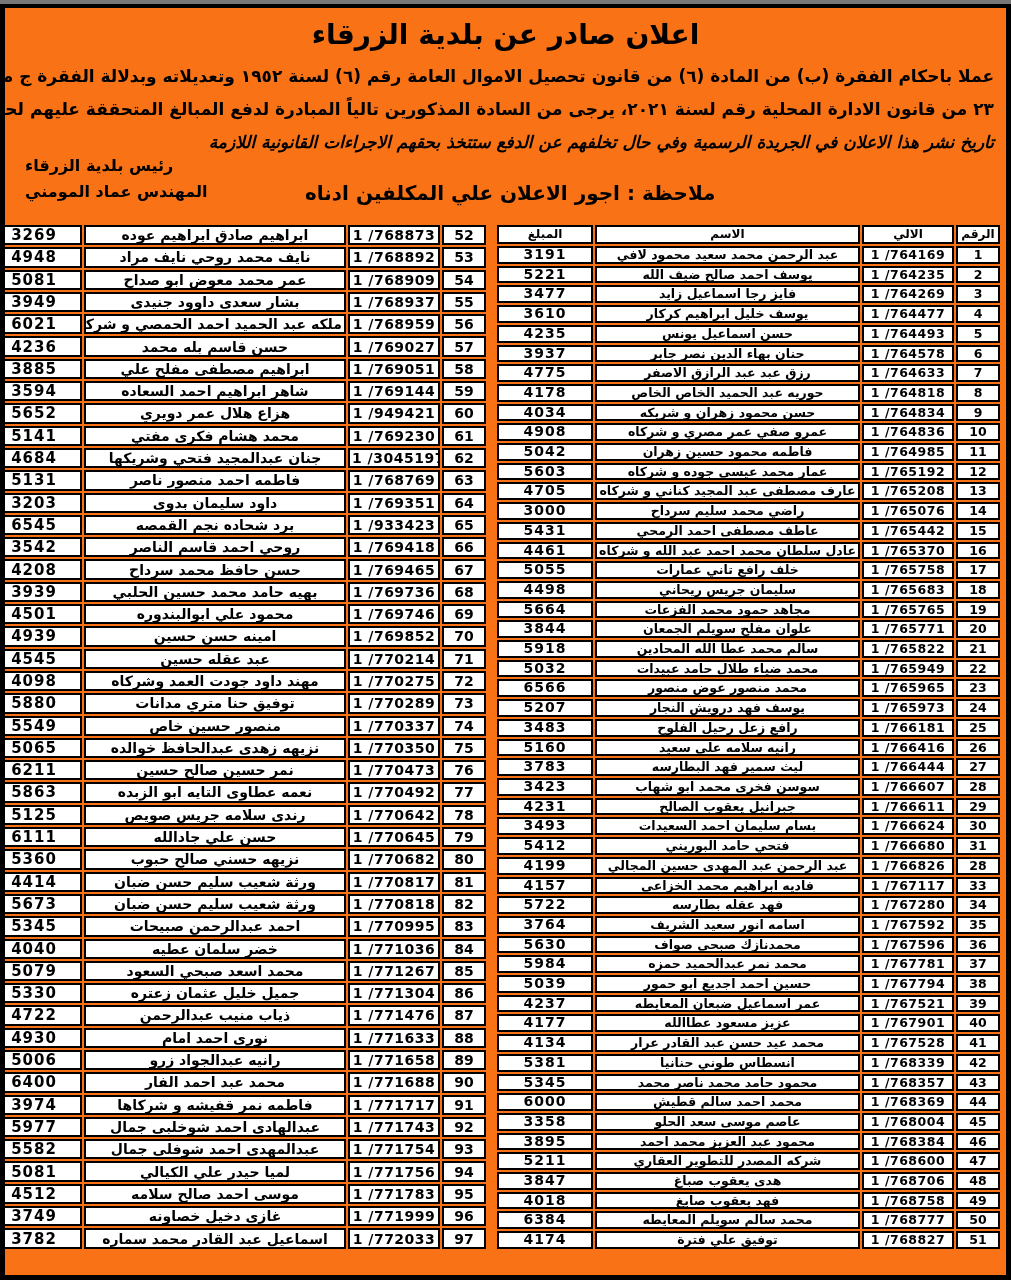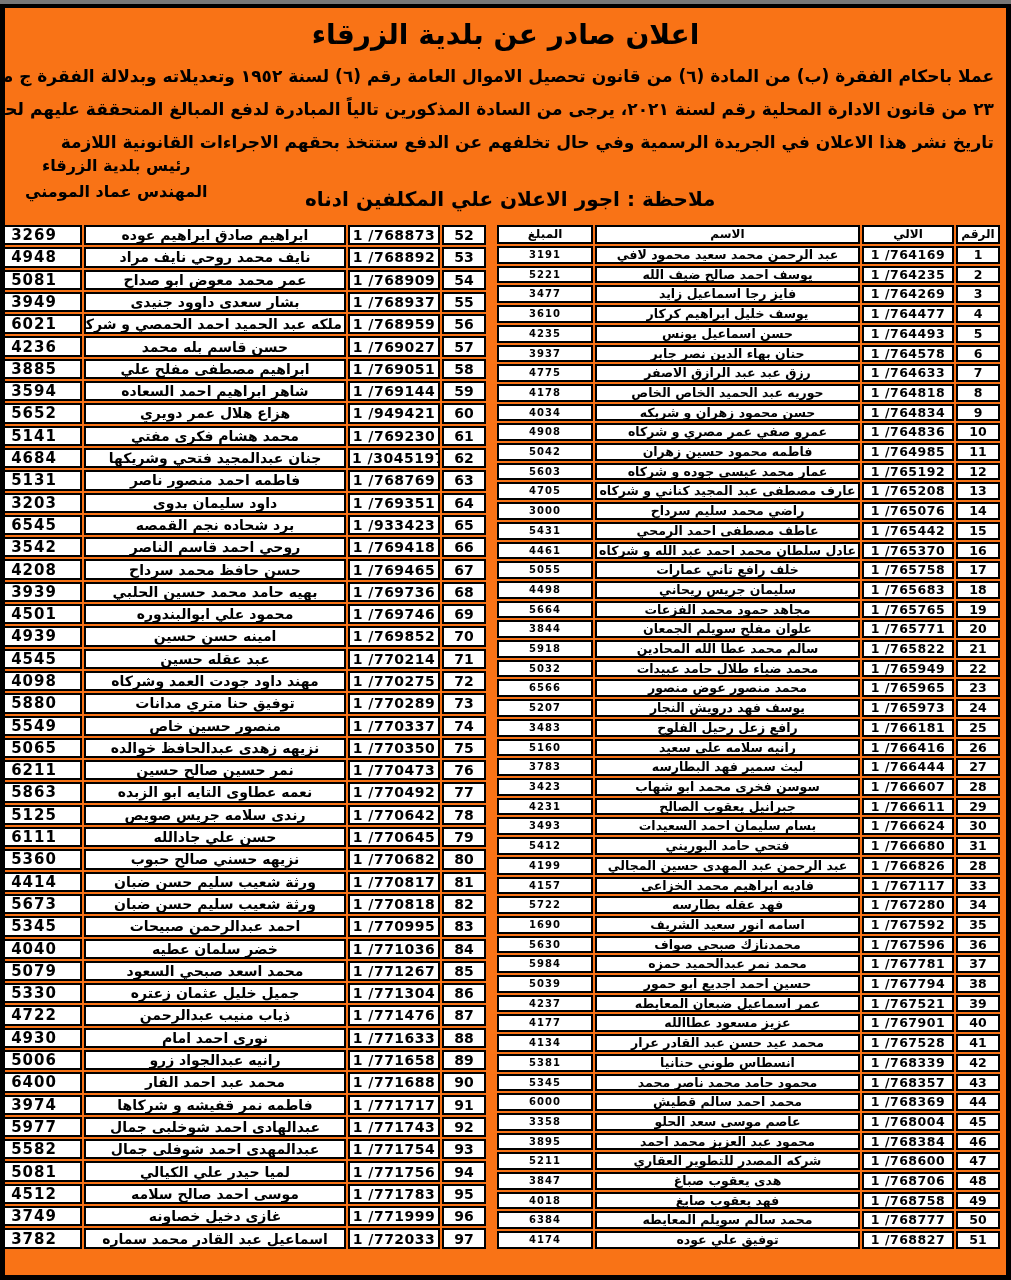--- a/index.html
+++ b/index.html
@@ -28,28 +28,29 @@
   .body-line{
     font-size:17px;
     line-height:33px;
     text-align:justify;
     text-align-last:justify;
     white-space:nowrap;
   }
   .body-line.last{
     text-align:right;
     text-align-last:right;
+    font-style:italic;
   }
   .sub-header{ position:relative; height:62px; }
   .signature{
     position:absolute; left:20px; top:-6px;
-    text-align:center; font-size:16px; line-height:26px;
+    text-align:left; font-size:16px; line-height:26px;
   }
   .note{
-    position:absolute; left:300px; bottom:10px;
+    position:absolute; left:300px; bottom:16px;
     font-size:20px;
   }
   .tables{
     display:flex; flex-direction:row; gap:7px;
     padding:2px 4px 0 4px;
   }
   table{
     border-collapse:separate;
     border-spacing:2px;
     table-layout:fixed;
@@ -63,21 +64,21 @@
     text-align:center;
     vertical-align:middle;
     white-space:nowrap;
     overflow:hidden;
     background:#fff;
   }
   #table-right th{ height:15px; font-size:12px; line-height:15px; }
   #table-right td{ height:13.7px; font-size:12.5px; line-height:13.7px; }
   #table-left  td{ height:16.2px; font-size:14px;   line-height:16.2px; }
   .col-ref{ direction:ltr; letter-spacing:0.5px; }
-  #table-right .col-amount{ font-size:10px; letter-spacing:1px; }
+  #table-right .col-amount{ font-size:14px; letter-spacing:1px; }
   #table-left  .col-amount{ font-size:15px; letter-spacing:1px; }
 </style>
 </head>
 <body>
 
 <div class="page">
 
   <div class="title">اعلان صادر عن بلدية الزرقاء</div>
 
   <div class="body-text">
@@ -313,21 +314,21 @@
           <tr>
             <td class="col-num">34</td>
             <td class="col-ref">1 /767280</td>
             <td class="col-name">فهد عقله  بطارسه</td>
             <td class="col-amount">5722</td>
           </tr>
           <tr>
             <td class="col-num">35</td>
             <td class="col-ref">1 /767592</td>
             <td class="col-name">اسامه انور سعيد الشريف</td>
-            <td class="col-amount">1690</td>
+            <td class="col-amount">3764</td>
           </tr>
           <tr>
             <td class="col-num">36</td>
             <td class="col-ref">1 /767596</td>
             <td class="col-name">محمدنازك صبحي  صواف</td>
             <td class="col-amount">5630</td>
           </tr>
           <tr>
             <td class="col-num">37</td>
             <td class="col-ref">1 /767781</td>
@@ -408,21 +409,21 @@
           </tr>
           <tr>
             <td class="col-num">50</td>
             <td class="col-ref">1 /768777</td>
             <td class="col-name">محمد سالم سويلم المعايطه</td>
             <td class="col-amount">6384</td>
           </tr>
           <tr>
             <td class="col-num">51</td>
             <td class="col-ref">1 /768827</td>
-            <td class="col-name">توفيق علي  عوده</td>
+            <td class="col-name">توفيق علي  فترة</td>
             <td class="col-amount">4174</td>
           </tr>
         </tbody>
     </table>
 
     <table id="table-left">
       <colgroup>
         <col style="width:44px">
           <col style="width:92px">
           <col style="width:262px">

